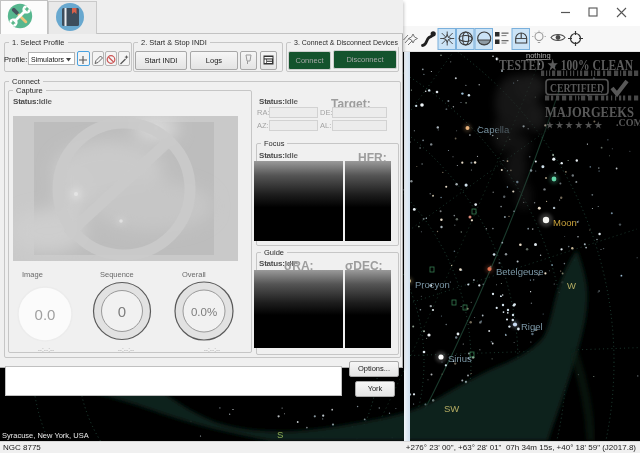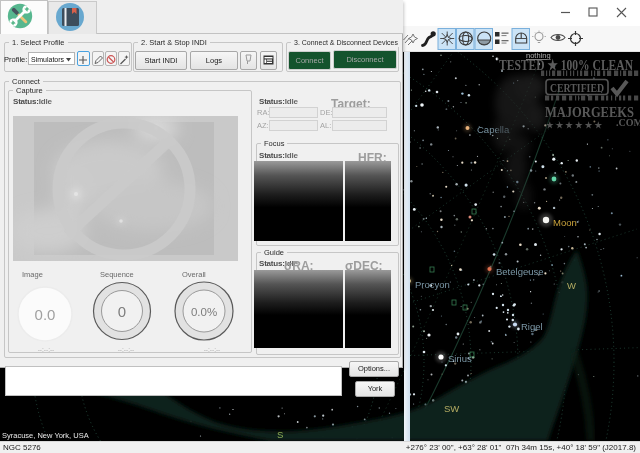--- a/index.html
+++ b/index.html
@@ -540,21 +540,21 @@
           <circle cx="8" cy="6.5" r="2.4" fill="#4a4a4a"></circle>
         </g>
         <g transform="translate(567,30)">
           <circle cx="8.5" cy="8.5" r="5" stroke="#333" fill="none" stroke-width="1.2"></circle>
           <path d="M8.5,1 v4 M8.5,12 v4 M1,8.5 h4 M12,8.5 h4" stroke="#333" stroke-width="1.2"></path>
         </g>
  </svg>
 </div>
 <div id="leftstrip" class="abs"></div>
 <div id="statusbar" class="abs">
- <span class="abs" style="left:3px;top:1px;">NGC 5276</span>
+ <span class="abs" style="left:3px;top:1px;">NGC 8775</span>
  <span class="abs" style="right:4px;top:1px;font-size:8px;">+276° 23' 00", +63° 28' 01"&nbsp;&nbsp;07h 34m 15s, +40° 18' 59" (J2017.8)</span>
 </div>
 
 <div id="dlg" class="abs">
  <div id="tabbar" class="abs"></div>
  <div class="tab1 abs"></div>
  <div class="tab2 abs"></div>
  <svg class="abs" style="left:6px;top:2px" width="88" height="30" viewBox="0 0 88 30" xmlns="http://www.w3.org/2000/svg">
   <circle cx="14" cy="14" r="12.2" fill="#57b78f"></circle>
   <g transform="translate(14,14) scale(0.92)">

